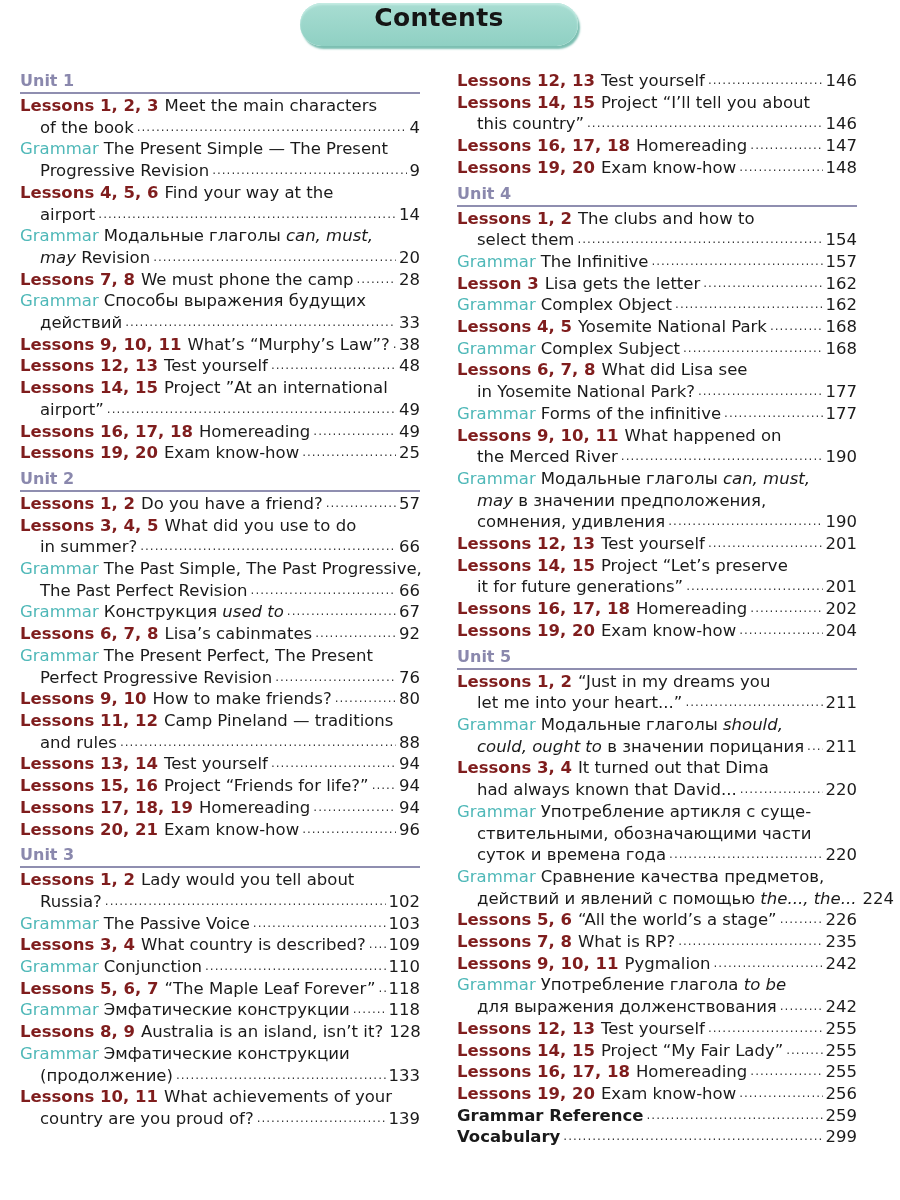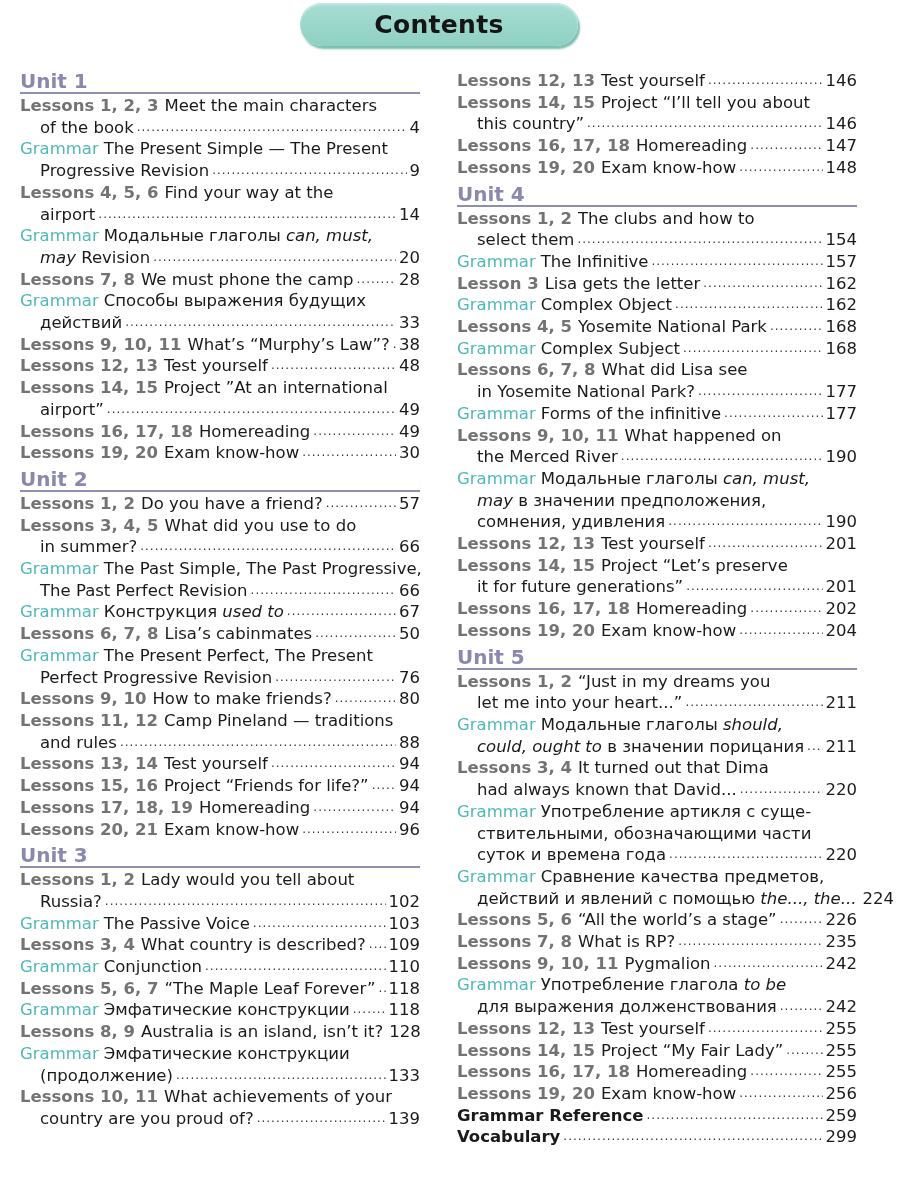--- a/index.html
+++ b/index.html
@@ -5,38 +5,38 @@
   html, body { margin: 0; padding: 0; background: #ffffff; }
   body {
     width: 900px; height: 1200px; position: relative; overflow: hidden;
     font-family: "DejaVu Sans", sans-serif; color: #1a1a1a;
   }
   .title-banner {
     position: absolute; left: 300px; top: 3px; width: 278px; height: 43px;
     background: linear-gradient(#a8ddd2, #8fd0c3);
     border-radius: 22px;
     box-shadow: 2px 3px 2px #7cbfb2, inset 0 2px 2px #c4ebe3;
-    display: flex; align-items: center; justify-content: center;
+    display: flex; align-items: flex-start; justify-content: center;
   }
   .title-banner span {
     font-size: 25px; font-weight: bold; color: #151515; letter-spacing: 0.3px;
   }
   .col { position: absolute; top: 70px; width: 400px; }
   .col.left { left: 20px; }
   .col.right { left: 457px; }
   .unit-head {
-    font-size: 20px; font-weight: bold; color: #8a88ad;
+    font-size: 16px; font-weight: bold; color: #8a88ad;
     border-bottom: 2.5px solid #8f8eb0; line-height: 22px; height: 22px;
     margin-bottom: 1px;
   }
   .unit-head.gap { margin-top: 4px; }
   .entry { font-size: 16.5px; line-height: 21.7px; }
   .line { display: flex; white-space: nowrap; }
   .line.indent { padding-left: 20px; align-items: center; }
-  .prefix-bold { font-weight: bold; color: #737373; margin-right: 6px; }
+  .prefix-bold { font-weight: bold; color: #7f1d1d; margin-right: 6px; }
   .prefix-grammar { color: #4fb8b8; margin-right: 5px; text-align: right; }
   .txt { flex: 0 0 auto; }
   .dots {
     flex: 1 1 auto; overflow: hidden; margin: 0 3px; color: #333;
     letter-spacing: 1px; font-size: 12px;
   }
   .dots::before {
     content: "....................................................................................................................................................................................";
   }
   .page { flex: 0 0 auto; text-align: right; }
@@ -148,21 +148,21 @@
         <span class="txt">Homereading</span>
         <span class="dots"></span>
         <span class="page">49</span>
       </div>
     </div>
     <div class="entry">
       <div class="line">
         <span class="prefix-bold">Lessons 19, 20</span>
         <span class="txt">Exam know-how</span>
         <span class="dots"></span>
-        <span class="page">30</span>
+        <span class="page">25</span>
       </div>
     </div>
     <div class="unit-head gap">Unit 2</div>
     <div class="entry">
       <div class="line">
         <span class="prefix-bold">Lessons 1, 2</span>
         <span class="txt">Do you have a friend?</span>
         <span class="dots"></span>
         <span class="page">57</span>
       </div>
@@ -195,21 +195,21 @@
         <span class="txt">Конструкция <i>used to</i></span>
         <span class="dots"></span>
         <span class="page">67</span>
       </div>
     </div>
     <div class="entry">
       <div class="line">
         <span class="prefix-bold">Lessons 6, 7, 8</span>
         <span class="txt">Lisa’s cabinmates</span>
         <span class="dots"></span>
-        <span class="page">50</span>
+        <span class="page">92</span>
       </div>
     </div>
     <div class="entry">
       <div class="line">
         <span class="prefix-grammar">Grammar</span>
         <span class="txt">The Present Perfect, The Present</span>
       </div>
       <div class="line indent">
         <span class="txt">Perfect Progressive Revision</span>
         <span class="dots"></span>

